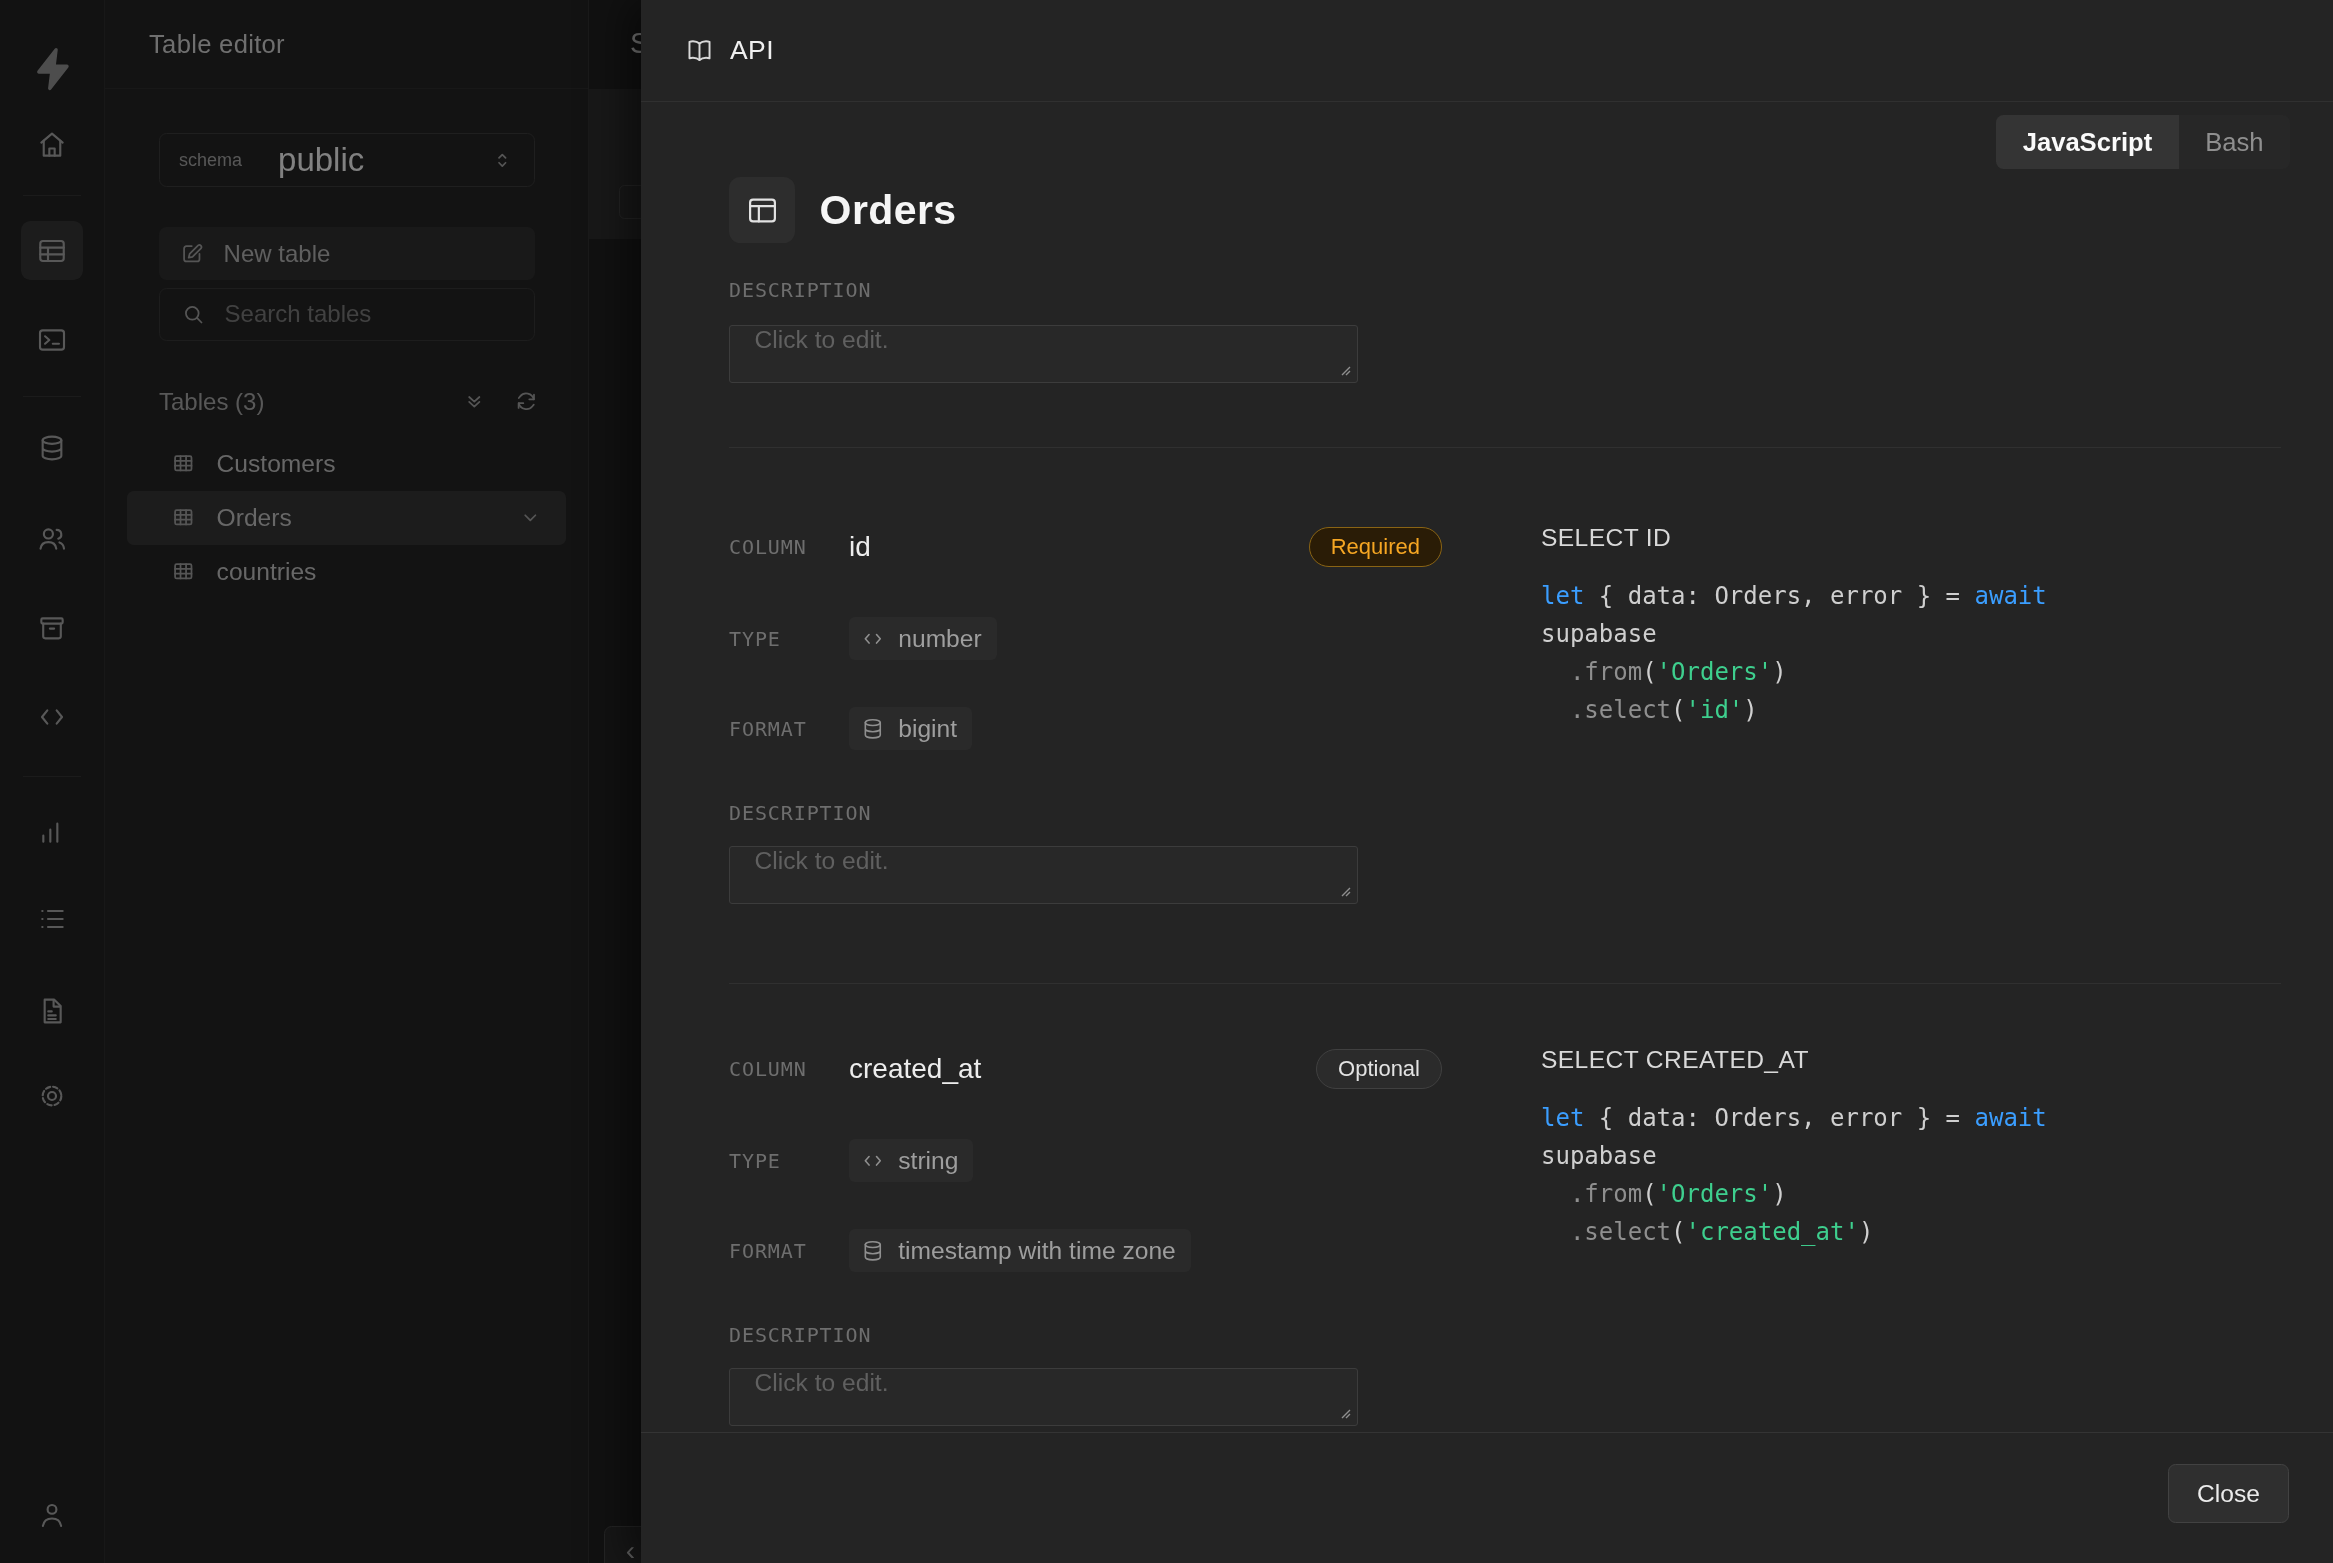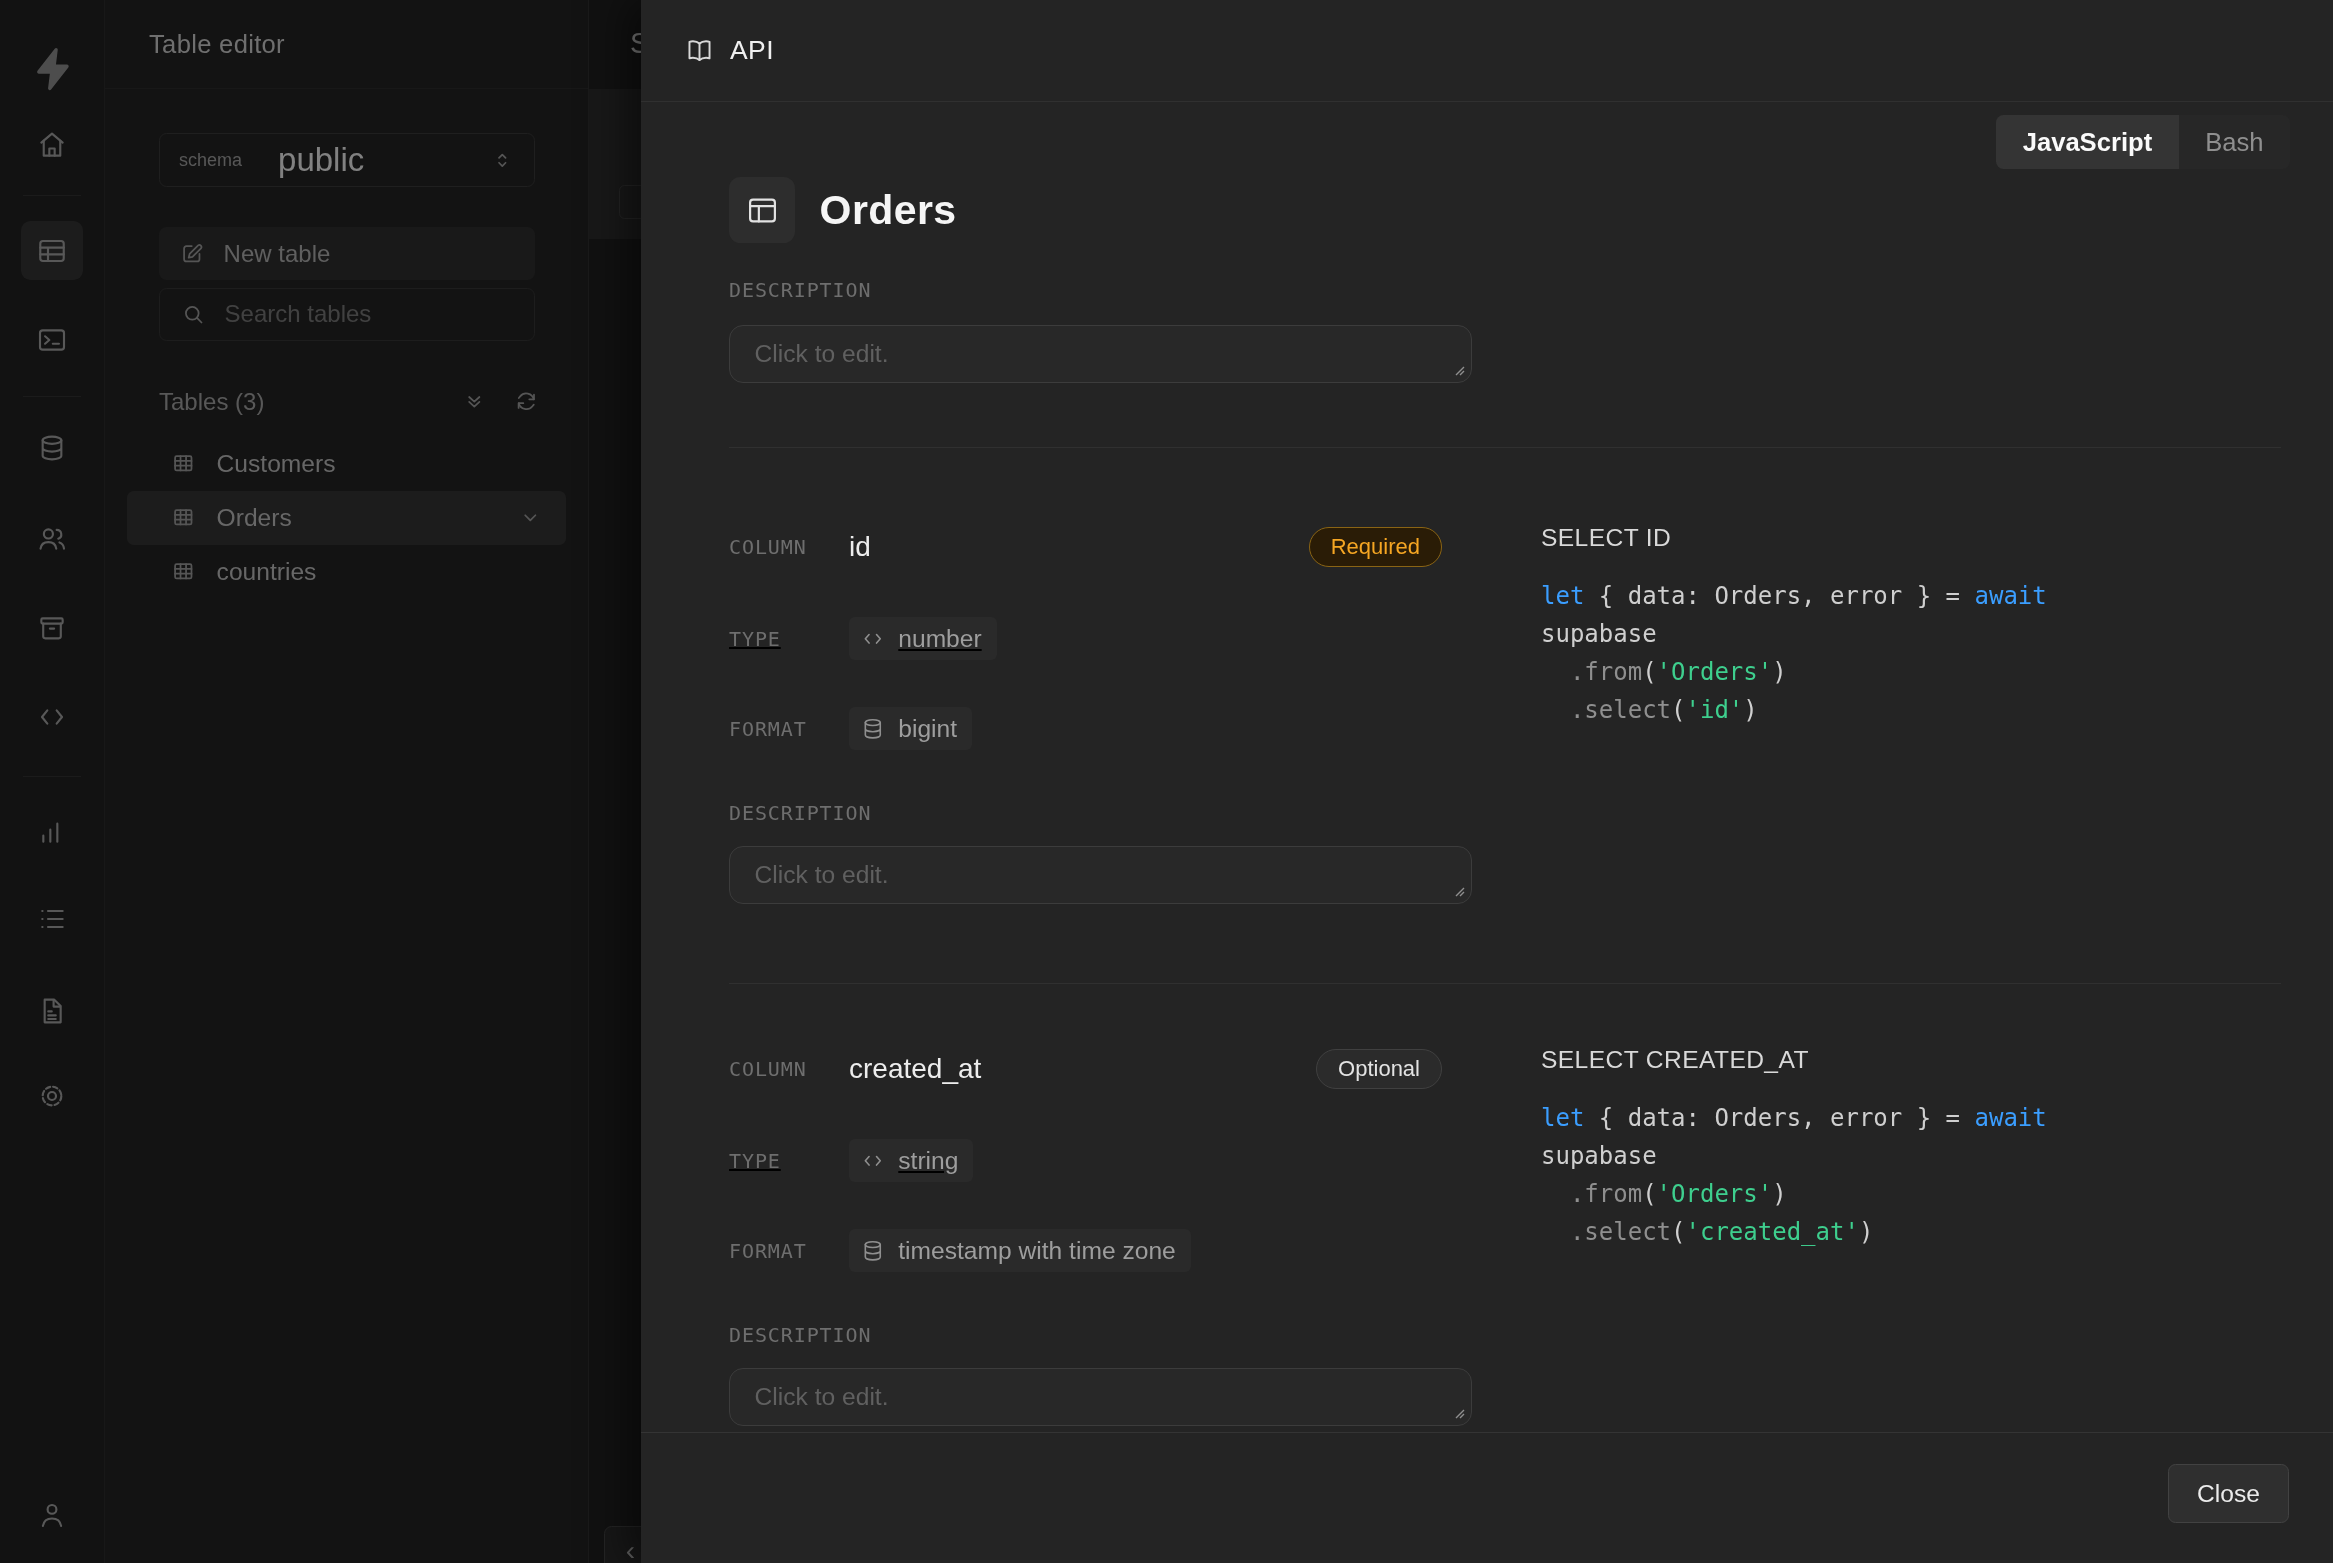--- a/index.html
+++ b/index.html
@@ -87,39 +87,39 @@
   .entity-row { display:flex; align-items:center; gap:24.6px; height:66px; }
   .entity-tile { width:66px; height:66px; background:#2d2d2d; border-radius:11.4px;
                  display:flex; align-items:center; justify-content:center; }
   .tic { width:35px; height:35px; stroke:#e2e2e2; fill:none; stroke-width:1.5;
          stroke-linecap:round; stroke-linejoin:round; }
   .entity-title { font-size:41px; font-weight:bold; color:#f5f5f5; letter-spacing:0.4px; }
 
   .mono-lbl { font-family:"DejaVu Sans Mono", monospace; font-size:20px; color:#6e6e6e;
               letter-spacing:0.9px; }
   .desc-lbl { margin-top:35px; }
-  .field { margin-top:23px; width:743px; height:58px; background:#282828;
-           border:0.9px solid #3c3c3c; border-radius:14px; position:relative;
-           display:flex; align-items:center; padding-left:24.6px; }
+  .field { margin-top:23px; width:629px; height:58px; background:#282828;
+           border:0.9px solid #3c3c3c; border-radius:3px; position:relative;
+           display:flex; align-items:flex-start; padding-left:24.6px; }
   .field-ph { color:#606060; font-size:24.6px; }
   .rsz { position:absolute; right:4.7px; bottom:4.7px; width:16px; height:16px; stroke:#8f8f8f;
          stroke-width:1.4; fill:none; }
 
   .section { border-top:0.9px solid #303030; margin-top:64px; padding-top:76px; display:flex; }
   .section.s2 { margin-top:79px; padding-top:62px; }
   .sec-left { width:713px; flex:none; }
   .sec-right { margin-left:99px; flex:1; min-width:0; }
   .frow { display:flex; align-items:center; height:45px; }
   .frow .mono-lbl { width:120px; flex:none; }
   .col-name { font-size:28px; color:#ededed; }
   .badge { margin-left:auto; height:40px; display:flex; align-items:center; padding:0 21px;
            border-radius:20px; font-size:22px; }
   .badge-required { color:#f5a623; border:0.9px solid #8a6414; background:#2a1c06; }
   .badge-optional { color:#e3e3e3; border:0.9px solid #404040; background:#2b2b2b; }
-  .row-type { margin-top:47px;text-decoration:underline; }
+  .row-type { margin-top:47px; }
   .row-format { margin-top:45px; }
   .chip { display:flex; align-items:center; gap:12.3px; background:#2a2a2a; border-radius:5.7px;
           padding:7.6px 15px 7.6px 11.4px; }
   .chip-lbl { font-size:24.6px; color:#9e9e9e; }
   .cic { width:25.6px; height:25.6px; stroke:#8f8f8f; fill:none; stroke-width:1.5;
          stroke-linecap:round; stroke-linejoin:round; }
   .sec-desc-lbl { margin-top:50px; display:block; }
   .sec-left .field { margin-top:21px; }
 
   .code-title { font-size:24.6px; color:#d9d9d9; letter-spacing:0.4px; }

